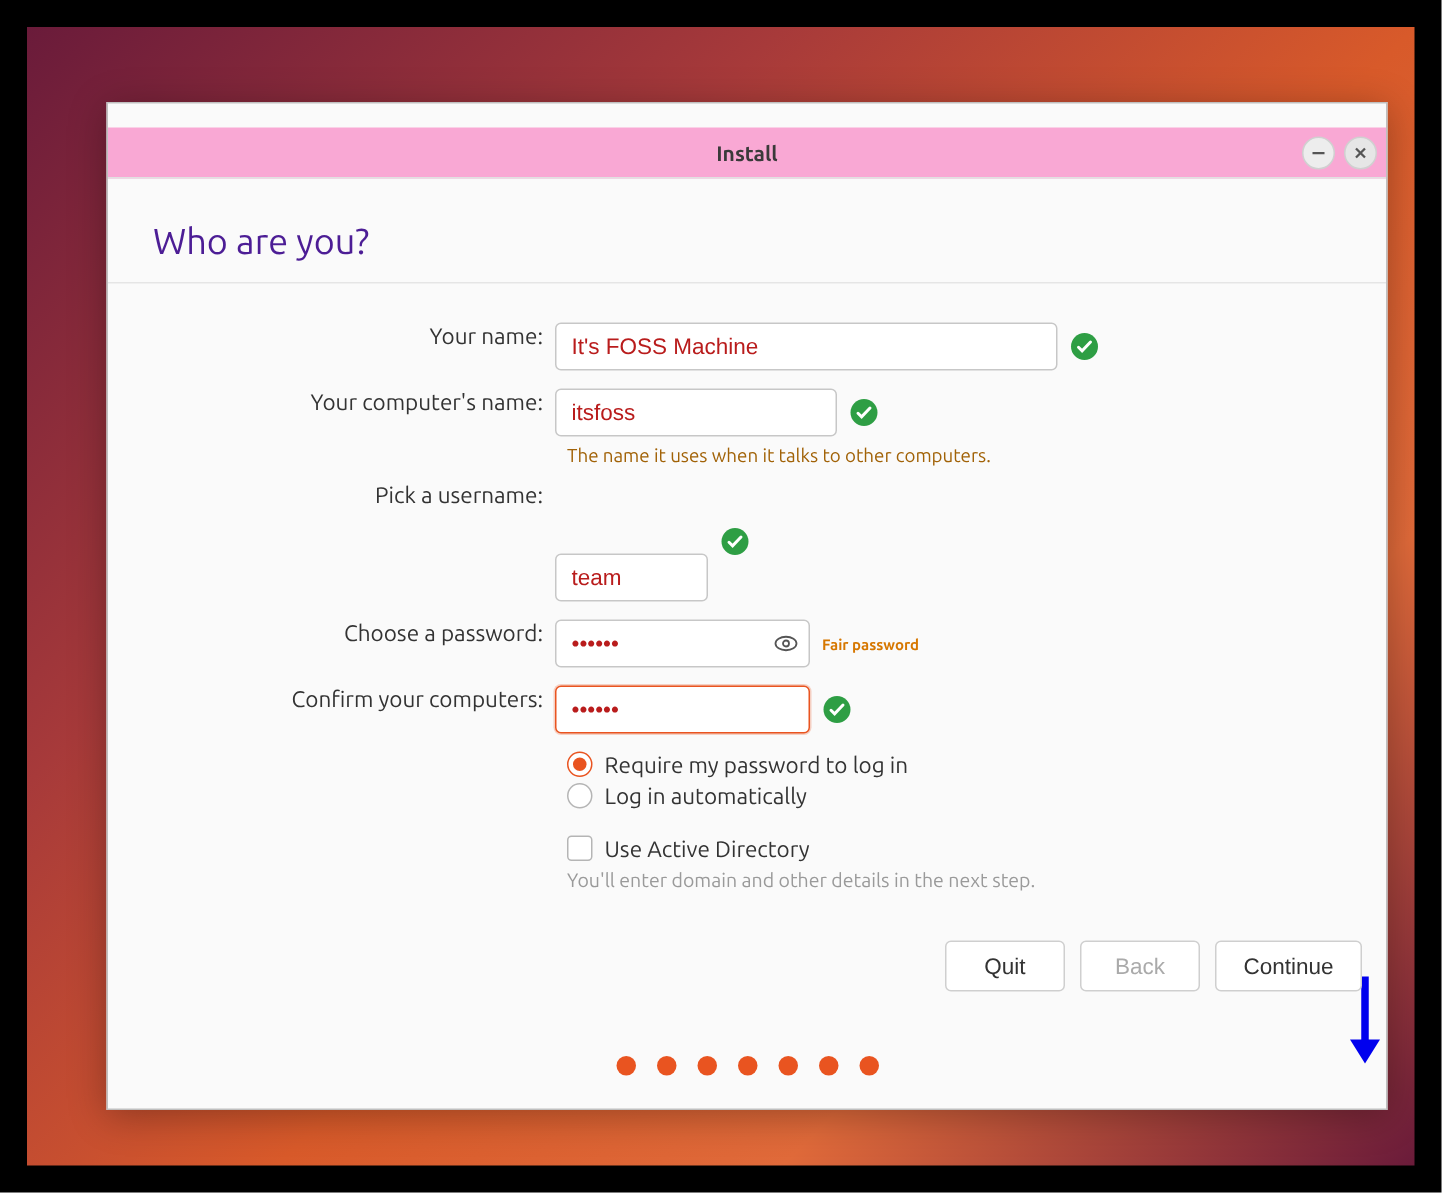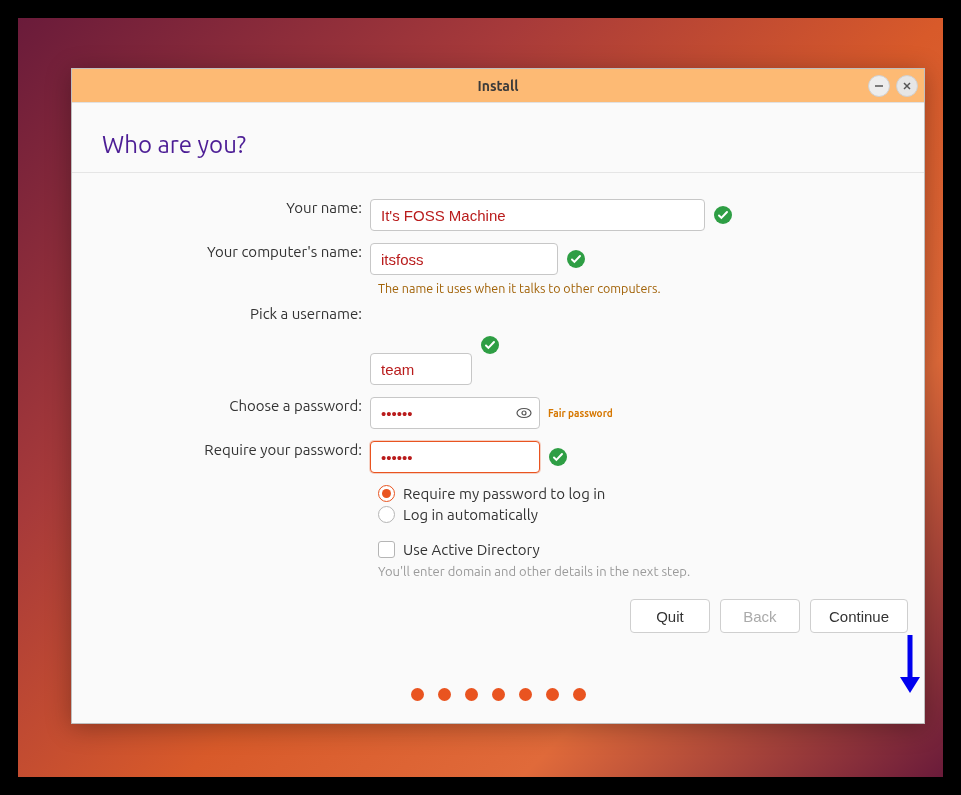--- a/index.html
+++ b/index.html
@@ -22,26 +22,27 @@
   .window {
     position: absolute;
     left: 53px; top: 50px;
     width: 854px;
     background: #fafafa;
     border: 1px solid #bfbfbf;
     box-shadow: 0 4px 24px rgba(0,0,0,0.3);
   }
   .titlebar {
     height: 34px;
-    background: #fdba74;
+    background: #f9a8d4;
     border-bottom: 1px solid #e1e1e1;
     display: flex;
     align-items: center;
     justify-content: center;
     position: relative;
+    margin-top: 16px;
   }
   .titlebar .title {
     font-weight: 600;
     font-size: 14px;
     color: #3a3a3a;
   }
   .winbtns {
     position: absolute;
     right: 6px; top: 50%;
     transform: translateY(-50%);
@@ -155,21 +156,21 @@
   }
   .ad-hint {
     margin: 6px 0 0 306px;
     font-size: 13px;
     color: #9a9a9a;
   }
 
   .footer {
     position: absolute;
     right: 16px;
-    bottom: 90px;
+    bottom: 78px;
     display: flex;
     gap: 10px;
   }
   .btn {
     min-width: 80px;
     height: 34px;
     border: 1px solid #cfcfcf;
     border-radius: 4px;
     background: #fff;
     padding: 0 18px;
@@ -265,21 +266,21 @@
               <svg class="eye" viewBox="0 0 16 16">
                   <ellipse cx="8" cy="8" rx="7" ry="4.5" fill="none" stroke="#555" stroke-width="1.2"></ellipse>
                   <circle cx="8" cy="8" r="2" fill="none" stroke="#555" stroke-width="1.2"></circle>
                 </svg>
             </div>
             <span class="strength">Fair password</span>
           </div>
         </div>
 
         <div class="row">
-          <div class="label">Require your password:</div>
+          <div class="label">Confirm your computers:</div>
           <div class="field">
             <input type="text" class="w-pass focused" value="••••••" style="">
             <svg class="check-svg" viewBox="0 0 20 20">
                 <circle cx="10" cy="10" r="9" fill="#2e9e44"></circle>
                 <path d="M6 10.5l2.4 2.4L14 7" stroke="#fff" stroke-width="2" fill="none" stroke-linecap="round"></path>
               </svg>
           </div>
         </div>
 
         <div class="radio-row">

